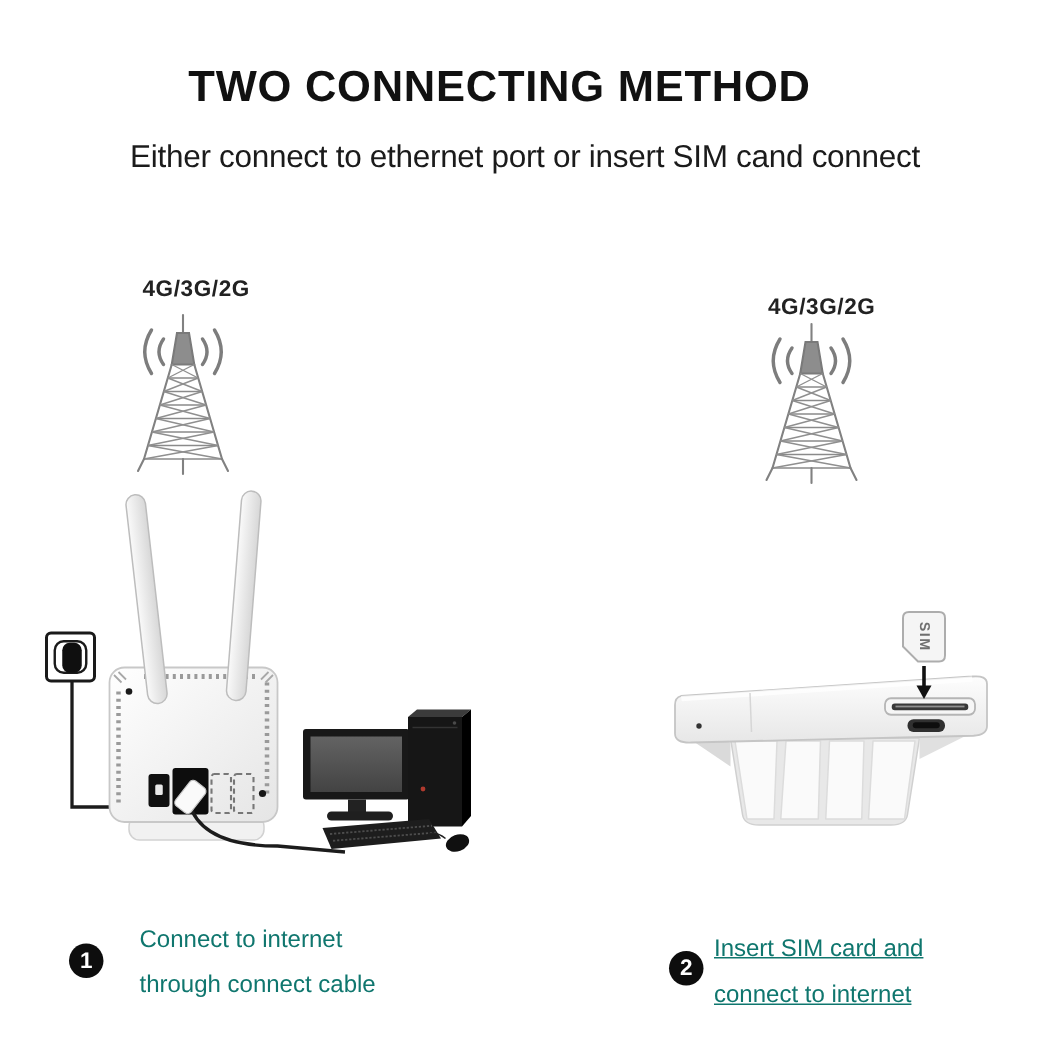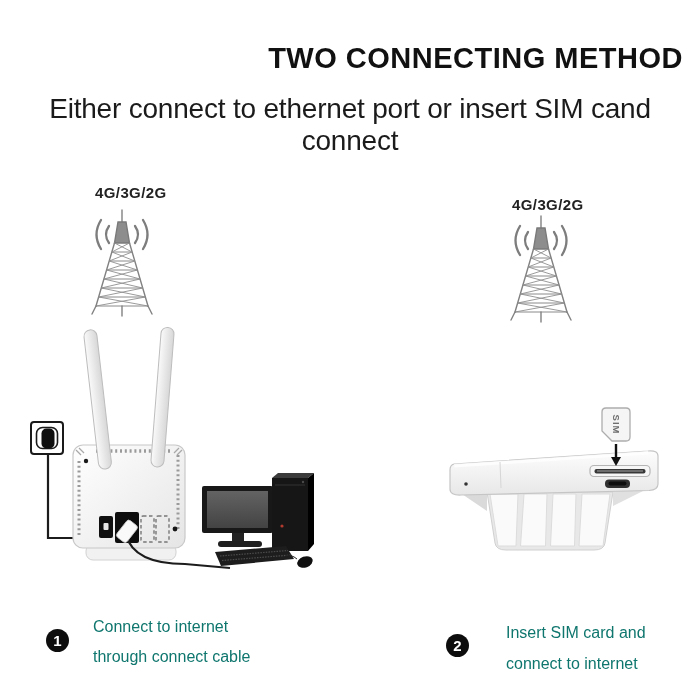--- a/index.html
+++ b/index.html
@@ -2,43 +2,43 @@
 <html><head>
 <meta charset="utf-8">
 <style>
   html,body{margin:0;padding:0;background:#ffffff;}
   .canvas{
     position:relative;width:700px;height:699px;background:#ffffff;overflow:hidden;
     font-family:"Liberation Sans","DejaVu Sans",sans-serif;color:#161616;
   }
   .abs{position:absolute;}
   .page-title{
-    left:0;width:100%;top:42px;text-align:right;
+    left:0;width:100%;top:42px;text-align:center;
     font-size:29px;font-weight:bold;letter-spacing:.5px;color:#111;
   }
   .page-title span{display:inline-block;transform:translateX(-17px);}
   .subtitle{
     left:0;width:100%;top:93px;text-align:center;
-    font-size:28px;font-weight:400;letter-spacing:-0.2px;color:#1b1b1b;
+    font-size:21px;font-weight:400;letter-spacing:-0.2px;color:#1b1b1b;
   }
   .net-label{
     font-size:15px;font-weight:bold;letter-spacing:.4px;color:#222;
   }
   .net-label.left{left:95px;top:184px;}
   .net-label.right{left:512px;top:196px;}
   .step-circle{
     width:23px;height:23px;border-radius:50%;background:#0d0d0d;color:#fff;
     display:flex;align-items:center;justify-content:center;
     font-size:15px;font-weight:bold;line-height:1;
   }
   .step-circle.one{left:46px;top:629px;}
   .step-circle.two{left:446px;top:634px;}
   .step-text{font-size:16px;color:#0f766e;line-height:30px;white-space:nowrap;}
   .step-text.one{left:93px;top:612px;}
-  .step-text.two{left:506px;top:617px;line-height:31px;}
+  .step-text.two{left:476px;top:617px;line-height:31px;text-decoration:underline;}
   svg{display:block;}
 </style>
 </head>
 <body>
 
 <div class="canvas">
 
   <div class="abs page-title"><span>TWO CONNECTING METHOD</span></div>
   <div class="abs subtitle">Either connect to ethernet port or insert SIM cand connect</div>
 

